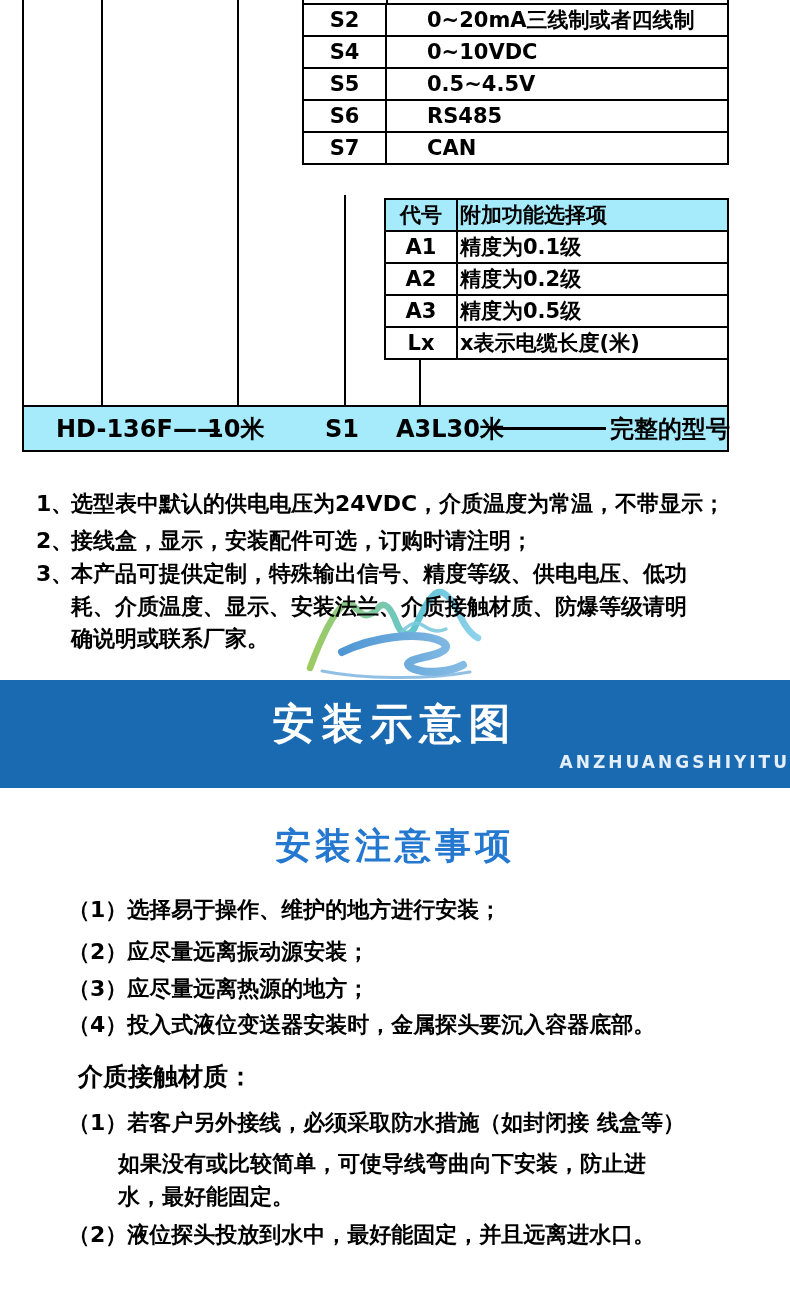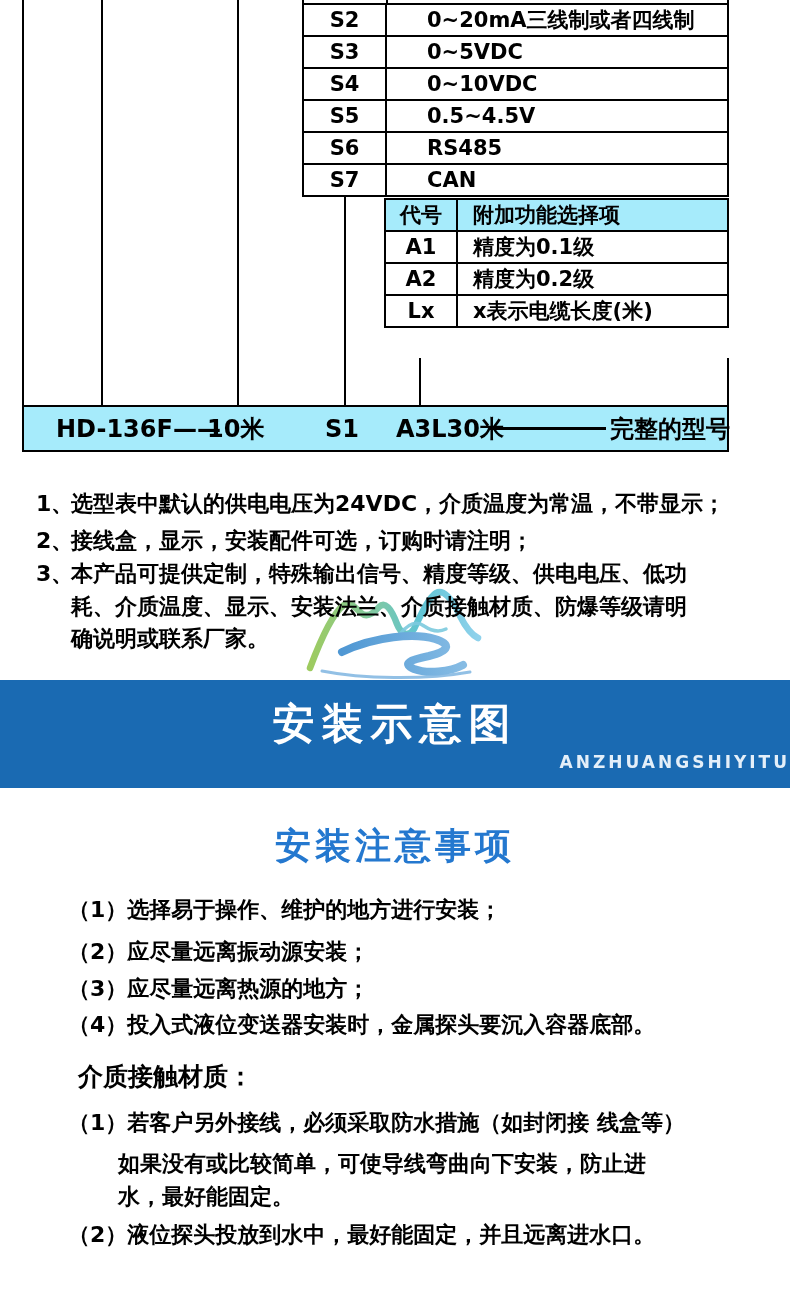--- a/index.html
+++ b/index.html
@@ -12,21 +12,21 @@
   
   .vline{position:absolute;width:2px;background:#000;}
   .stub{position:absolute;width:2px;height:5px;top:0;background:#000;}
   table.sel{position:absolute;border-collapse:collapse;table-layout:fixed;background:#fff;}
   table.sel td{
     border:2px solid #000;height:30px;padding:0;
     font-size:21px;font-weight:600;white-space:nowrap;overflow:hidden;
   }
   table.sel td.code{text-align:center;}
   table.sel td.desc{padding-left:40px;text-align:left;}
-  table.addon td.desc{padding-left:15px;margin-top:32px;}
+  table.addon td.desc{padding-left:2px;margin-top:32px;}
   table.addon tr.hdr td{background:var(--cyan);}
   .model-row{
     position:absolute;left:22px;top:405px;width:707px;height:47px;
     background:var(--cyan);border:2px solid #000;box-sizing:border-box;
   }
   .model-row span{
     position:absolute;top:50%;transform:translateY(-50%);
     font-size:24px;font-weight:600;white-space:nowrap;
   }
   .pointer-line{position:absolute;left:466px;top:20px;width:116px;height:3px;background:#000;}
@@ -75,24 +75,20 @@
   <div class="stub" style="left:386px;"></div>
   <div class="stub" style="left:727px;"></div>
 
   <table class="sel sig" style="left:302px;top:3px;width:427px;">
     <tbody>
       <tr>
         <td class="code" style="width:81px;">S2</td>
         <td class="desc">0~20mA三线制或者四线制</td>
       </tr>
       <tr>
-        <td class="code">S3</td>
-        <td class="desc">0~5VDC</td>
-      </tr>
-      <tr>
         <td class="code">S4</td>
         <td class="desc">0~10VDC</td>
       </tr>
       <tr>
         <td class="code">S5</td>
         <td class="desc">0.5~4.5V</td>
       </tr>
       <tr>
         <td class="code">S6</td>
         <td class="desc">RS485</td>
@@ -110,20 +106,24 @@
         <td class="code" style="width:70px;">代号</td>
         <td class="desc">附加功能选择项</td>
       </tr>
       <tr>
         <td class="code">A1</td>
         <td class="desc">精度为0.1级</td>
       </tr>
       <tr>
         <td class="code">A2</td>
         <td class="desc">精度为0.2级</td>
+      </tr>
+      <tr>
+        <td class="code">A3</td>
+        <td class="desc">精度为0.5级</td>
       </tr>
       <tr>
         <td class="code">Lx</td>
         <td class="desc">x表示电缆长度(米)</td>
       </tr>
     </tbody>
   </table>
 
   <div class="vline" style="left:344px;top:195px;height:212px;"></div>
   <div class="vline" style="left:419px;top:358px;height:49px;"></div>

